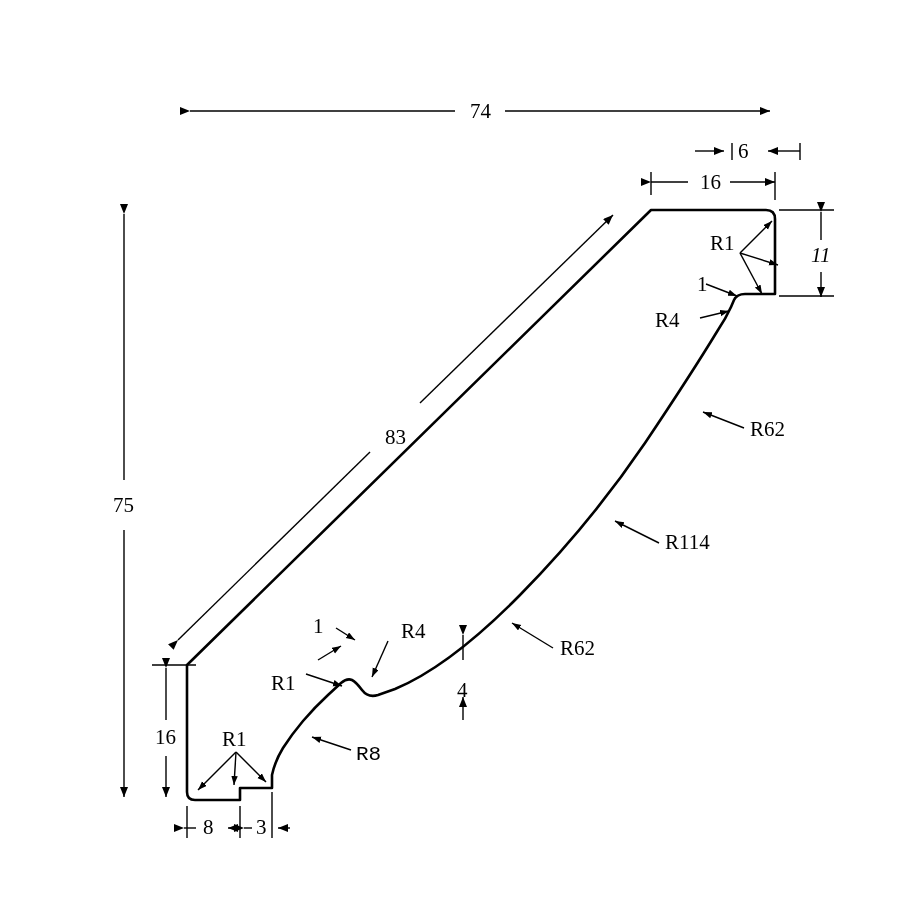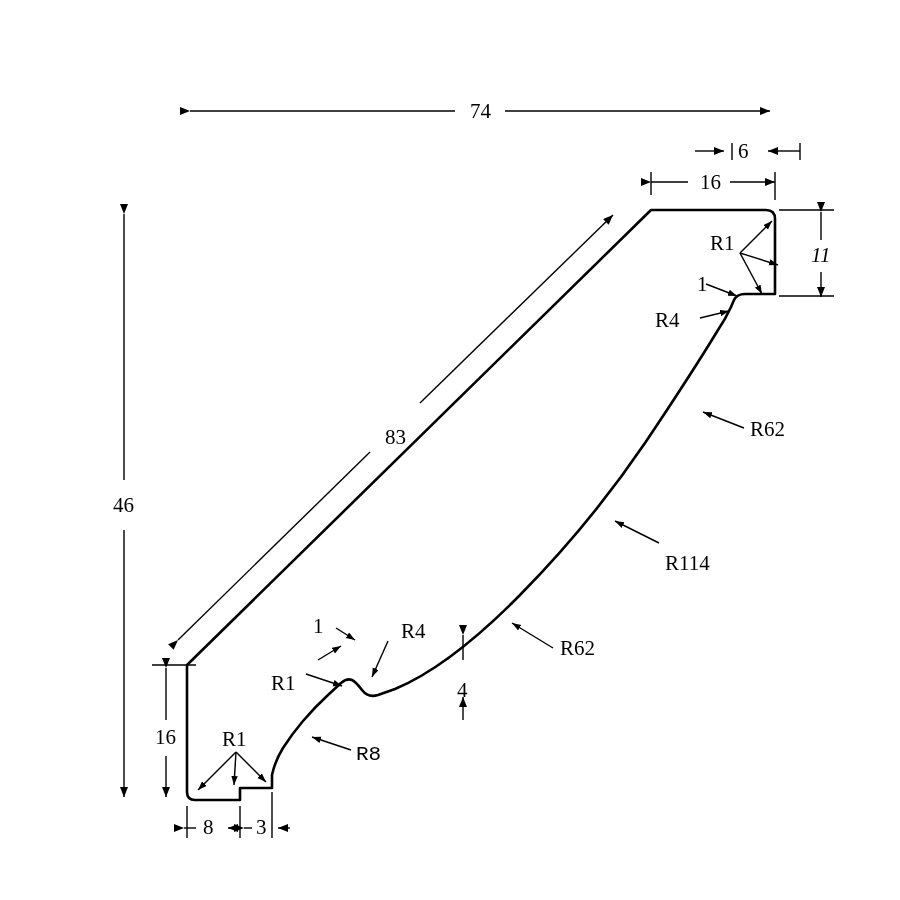--- a/index.html
+++ b/index.html
@@ -185,32 +185,32 @@
       <line x1="236" y1="752" x2="198" y2="790" marker-end="url(#ahs)"></line>
       <line x1="236" y1="752" x2="234" y2="785" marker-end="url(#ahs)"></line>
       <line x1="236" y1="752" x2="266" y2="782" marker-end="url(#ahs)"></line>
     </g>
   </svg>
 
   <div class="lbl" style="left:470px; top:101px;">74</div>
   <div class="lbl" style="left:700px; top:172px;">16</div>
   <div class="lbl" style="left:738px; top:141px;">6</div>
   <div class="lbl" style="left:811px; top:245px;font-style:italic;">11</div>
-  <div class="lbl" style="left:113px; top:495px;">46</div>
+  <div class="lbl" style="left:113px; top:495px;">75</div>
   <div class="lbl" style="left:155px; top:727px;">16</div>
   <div class="lbl" style="left:385px; top:410px;margin-top:17px;">83</div>
   <div class="lbl" style="left:203px; top:817px;">8</div>
   <div class="lbl" style="left:256px; top:817px;">3</div>
   <div class="lbl" style="left:457px; top:680px;">4</div>
   <div class="lbl" style="left:697px; top:274px;">1</div>
   <div class="lbl" style="left:313px; top:616px;">1</div>
 
   <div class="lbl" style="left:710px; top:233px;">R1</div>
   <div class="lbl" style="left:655px; top:310px;">R4</div>
   <div class="lbl" style="left:750px; top:419px;">R62</div>
-  <div class="lbl" style="left:665px; top:532px;margin-top:21px;">R114</div>
+  <div class="lbl" style="left:665px; top:532px;">R114</div>
   <div class="lbl" style="left:560px; top:638px;">R62</div>
   <div class="lbl" style="left:401px; top:621px;">R4</div>
   <div class="lbl" style="left:271px; top:673px;">R1</div>
   <div class="lbl" style="left:356px; top:744px;font-family:Liberation Mono, monospace;">R8</div>
   <div class="lbl" style="left:222px; top:729px;">R1</div>
 
 </div>
 
 </body></html>

